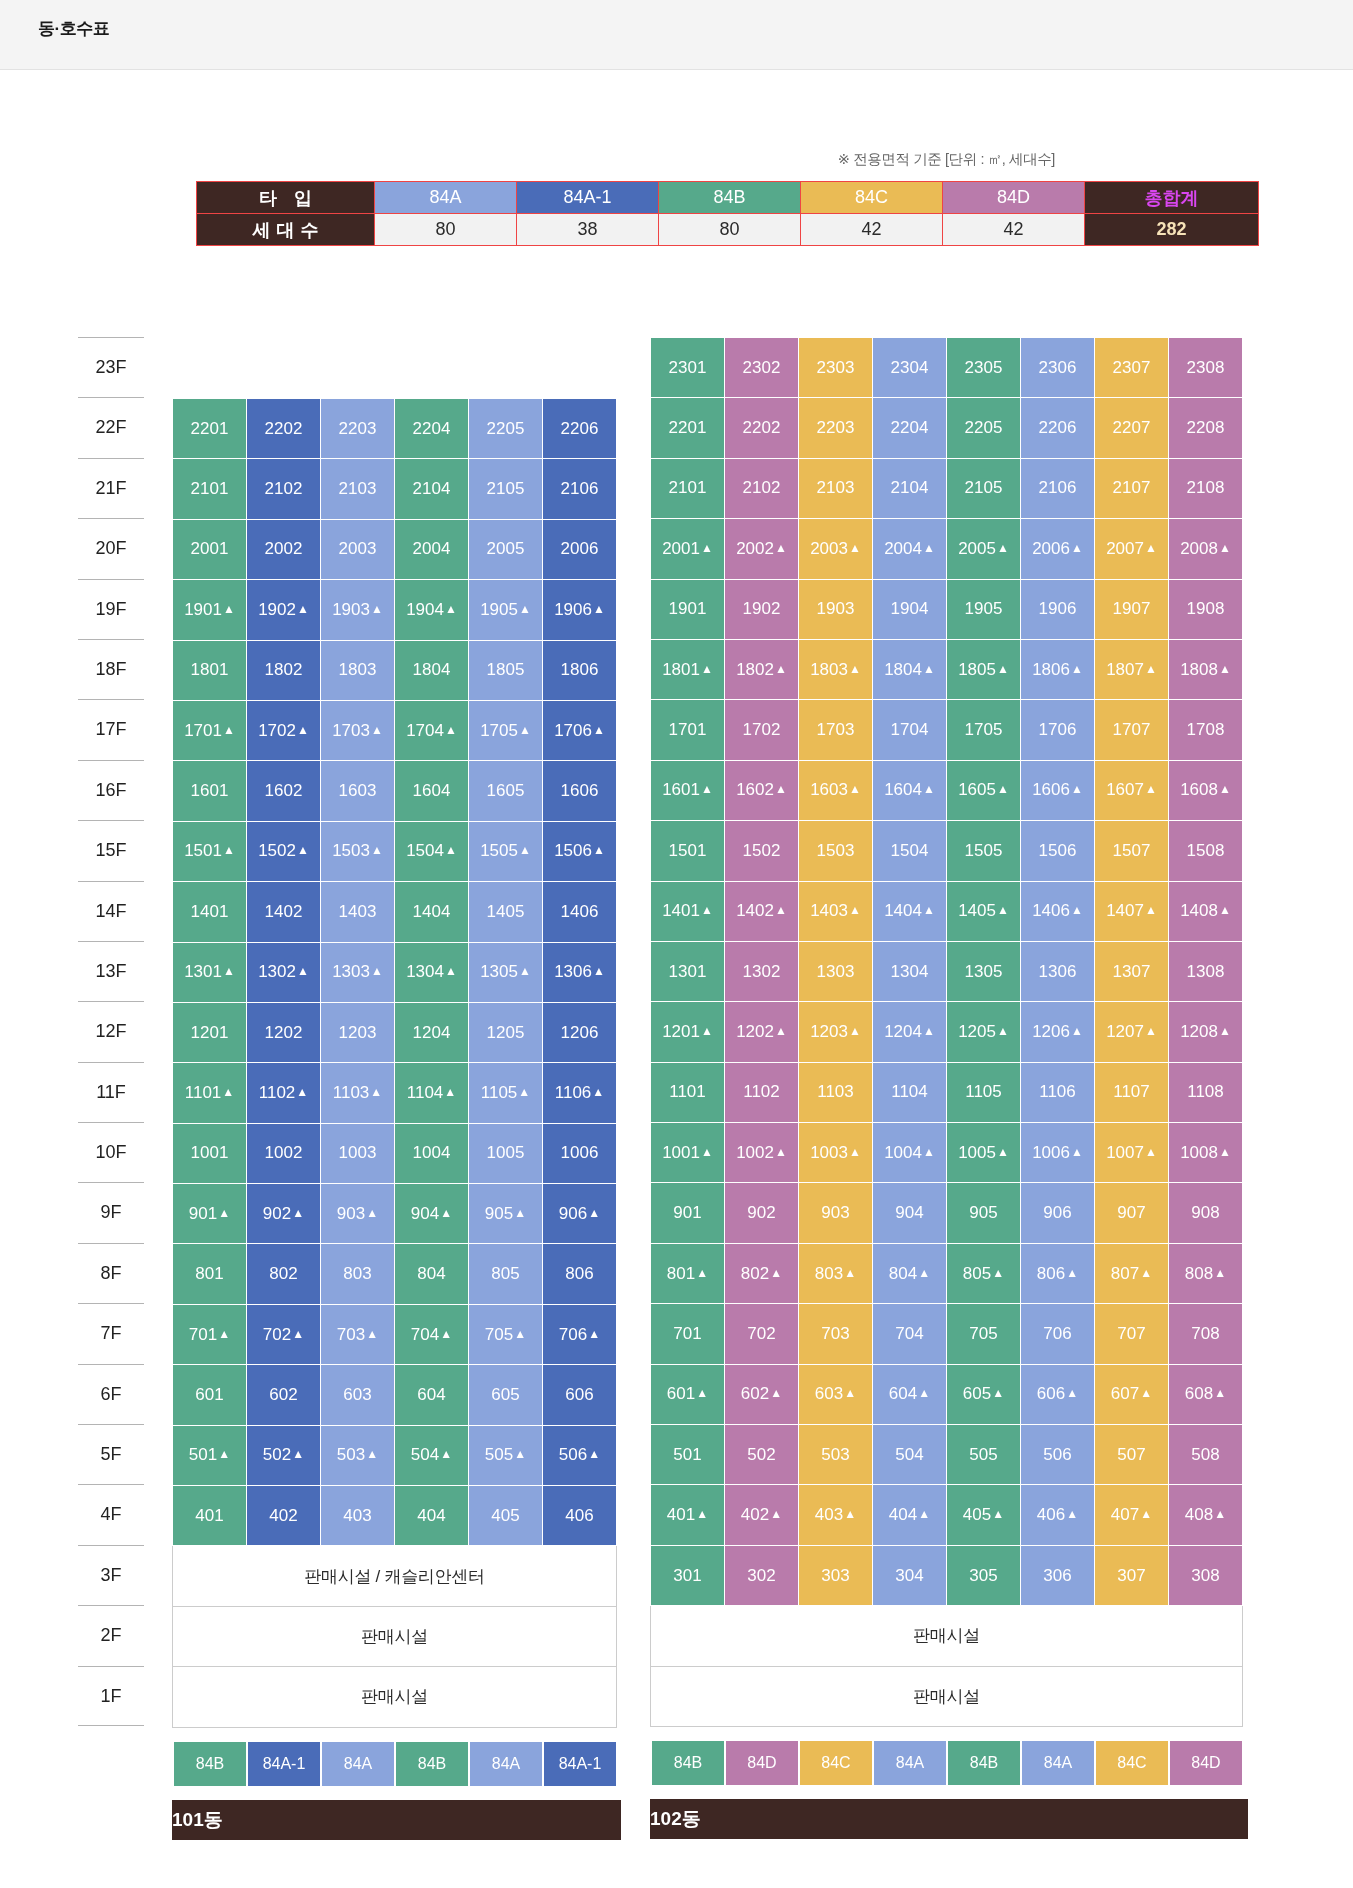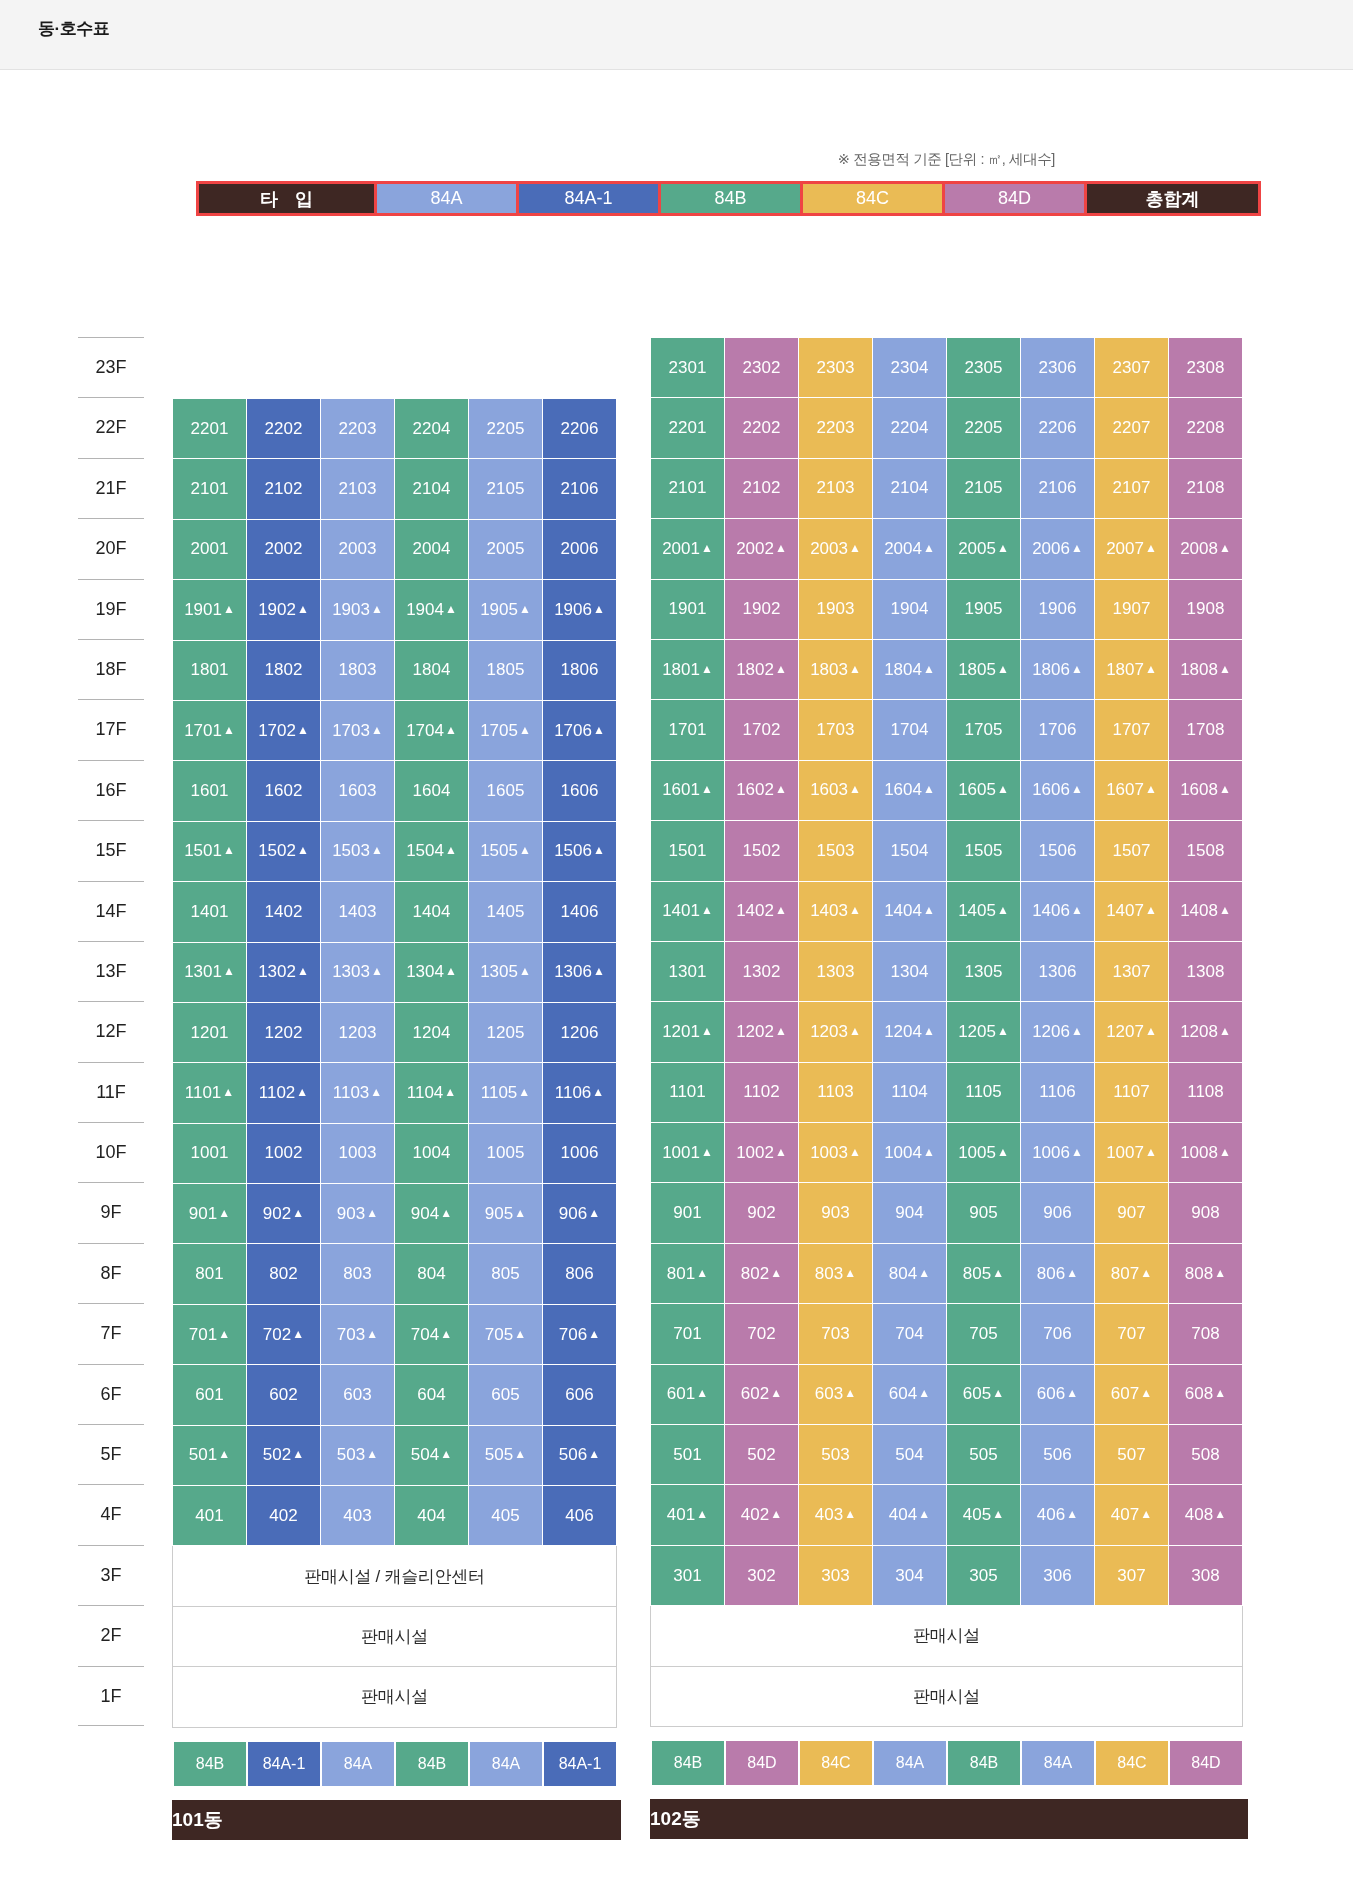--- a/index.html
+++ b/index.html
@@ -48,41 +48,41 @@
     position: absolute;
     left: 196px; top: 181px;
     border-collapse: collapse;
     table-layout: fixed;
   }
   .typetable td {
     height: 32px;
     text-align: center;
     vertical-align: middle;
     font-size: 18px;
-    border: 3px solid #ef4444;
+    border: 1px solid #ef4444;
     padding: 0;
   }
   .tt-head-label {
     width: 178px;
     background: #3e2723;
     color: #ffffff;
     font-weight: bold;
     letter-spacing: 6px;
     text-indent: 6px;
   }
   .tt-type {
     width: 142px;
     color: #ffffff;
     font-weight: normal;
     font-size: 19px;
   }
   .tt-total-head {
     width: 174px;
     background: #3e2723;
-    color: #ffffff;
+    color: #d946ef;
     font-weight: bold;
     font-size: 19px;
   }
   .tt-count {
     background: #f2f2f2;
     color: #2b2b2b;
     font-size: 19px;
   }
   .tt-total-count {
     background: #3e2723;
@@ -206,20 +206,29 @@
     <tbody id="type-summary-body">
         <tr>
           <td class="tt-head-label">타 입</td>
           <td class="tt-type" style="background: rgb(138, 164, 220);">84A</td>
           <td class="tt-type" style="background: rgb(74, 108, 184);">84A-1</td>
           <td class="tt-type" style="background: rgb(86, 169, 139);">84B</td>
           <td class="tt-type" style="background: rgb(234, 187, 85);">84C</td>
           <td class="tt-type" style="background: rgb(185, 123, 171);">84D</td>
           <td class="tt-total-head">총합계</td>
         </tr>
+        <tr>
+          <td class="tt-head-label">세대수</td>
+          <td class="tt-count">80</td>
+          <td class="tt-count">38</td>
+          <td class="tt-count">80</td>
+          <td class="tt-count">42</td>
+          <td class="tt-count">42</td>
+          <td class="tt-total-count">282</td>
+        </tr>
       </tbody>
   </table>
 
   <div class="flooraxis">
       <div class="floor-row">
         <div class="rule"></div>
         <div class="flabel">23F</div>
       </div>
       <div class="floor-row">
         <div class="rule"></div>

